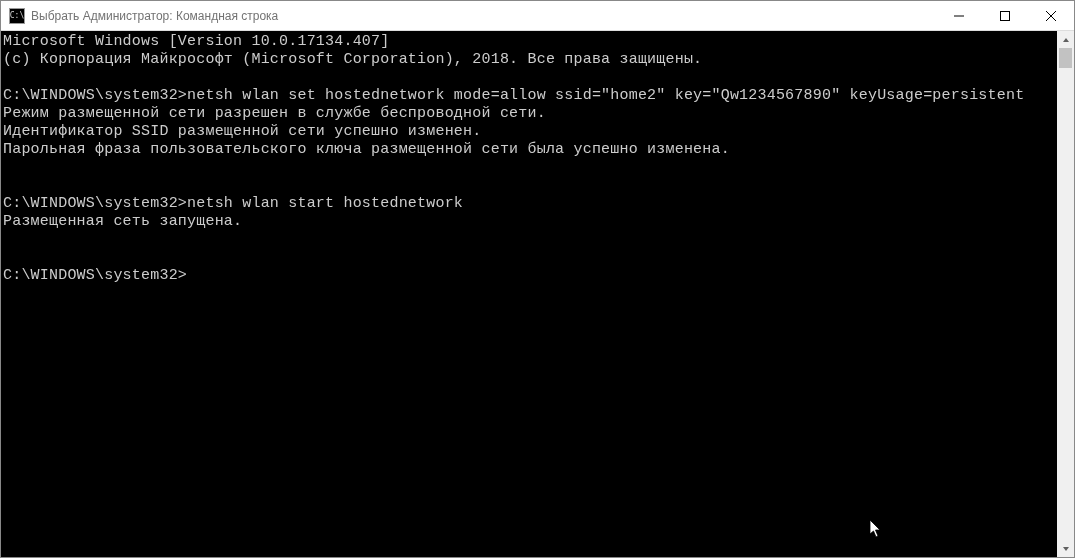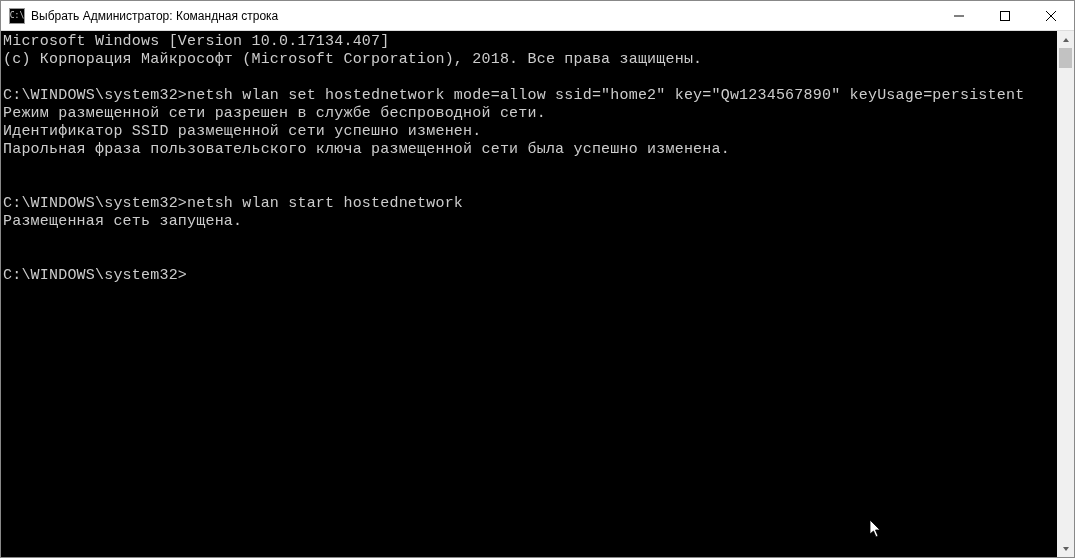--- a/index.html
+++ b/index.html
@@ -35,21 +35,21 @@
       display: flex;
       align-items: center;
       justify-content: center;
       font-size: 8px;
       color: #ccc;
       font-family: monospace;
       border: 1px solid #999;
     }
     .titlebar-text {
       font-size: 12px;
-      color: #000000;
+      color: #737373;
       flex: 1;
     }
     .titlebar-buttons {
       display: flex;
       height: 100%;
     }
     .titlebar-btn {
       width: 46px;
       height: 100%;
       display: flex;

